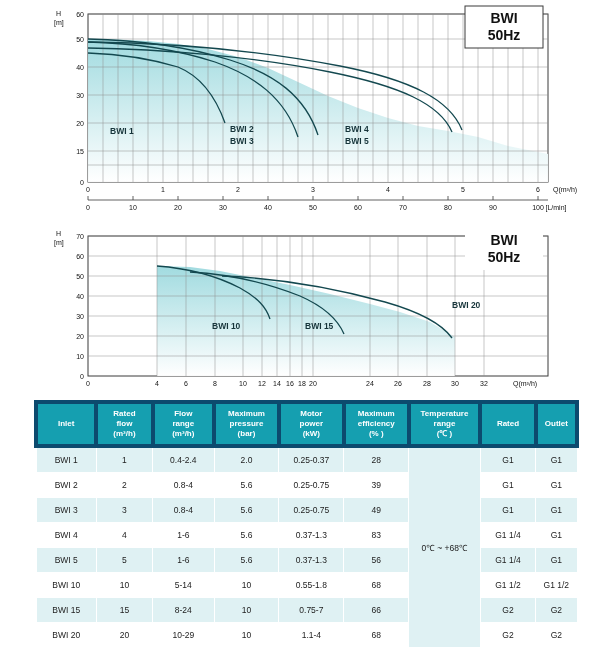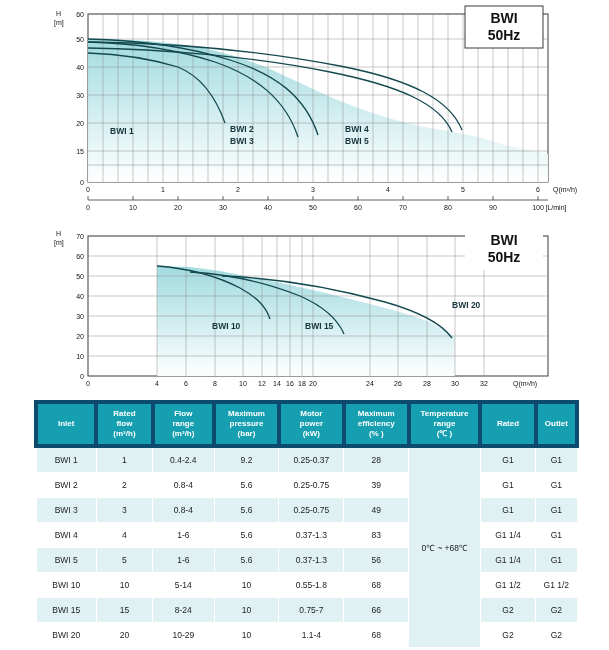--- a/index.html
+++ b/index.html
@@ -322,21 +322,21 @@
           <th style="width:36px">
             <span>Outlet</span>
           </th>
         </tr>
       </thead>
       <tbody>
         <tr class="odd">
           <td>BWI 1</td>
           <td>1</td>
           <td>0.4-2.4</td>
-          <td>9.2</td>
+          <td>2.0</td>
           <td>0.25-0.37</td>
           <td>28</td>
           <td class="temp-cell" rowspan="8">0℃ ~ +68℃</td>
           <td>G1</td>
           <td>G1</td>
         </tr>
         <tr class="even">
           <td>BWI 2</td>
           <td>2</td>
           <td>0.8-4</td>

